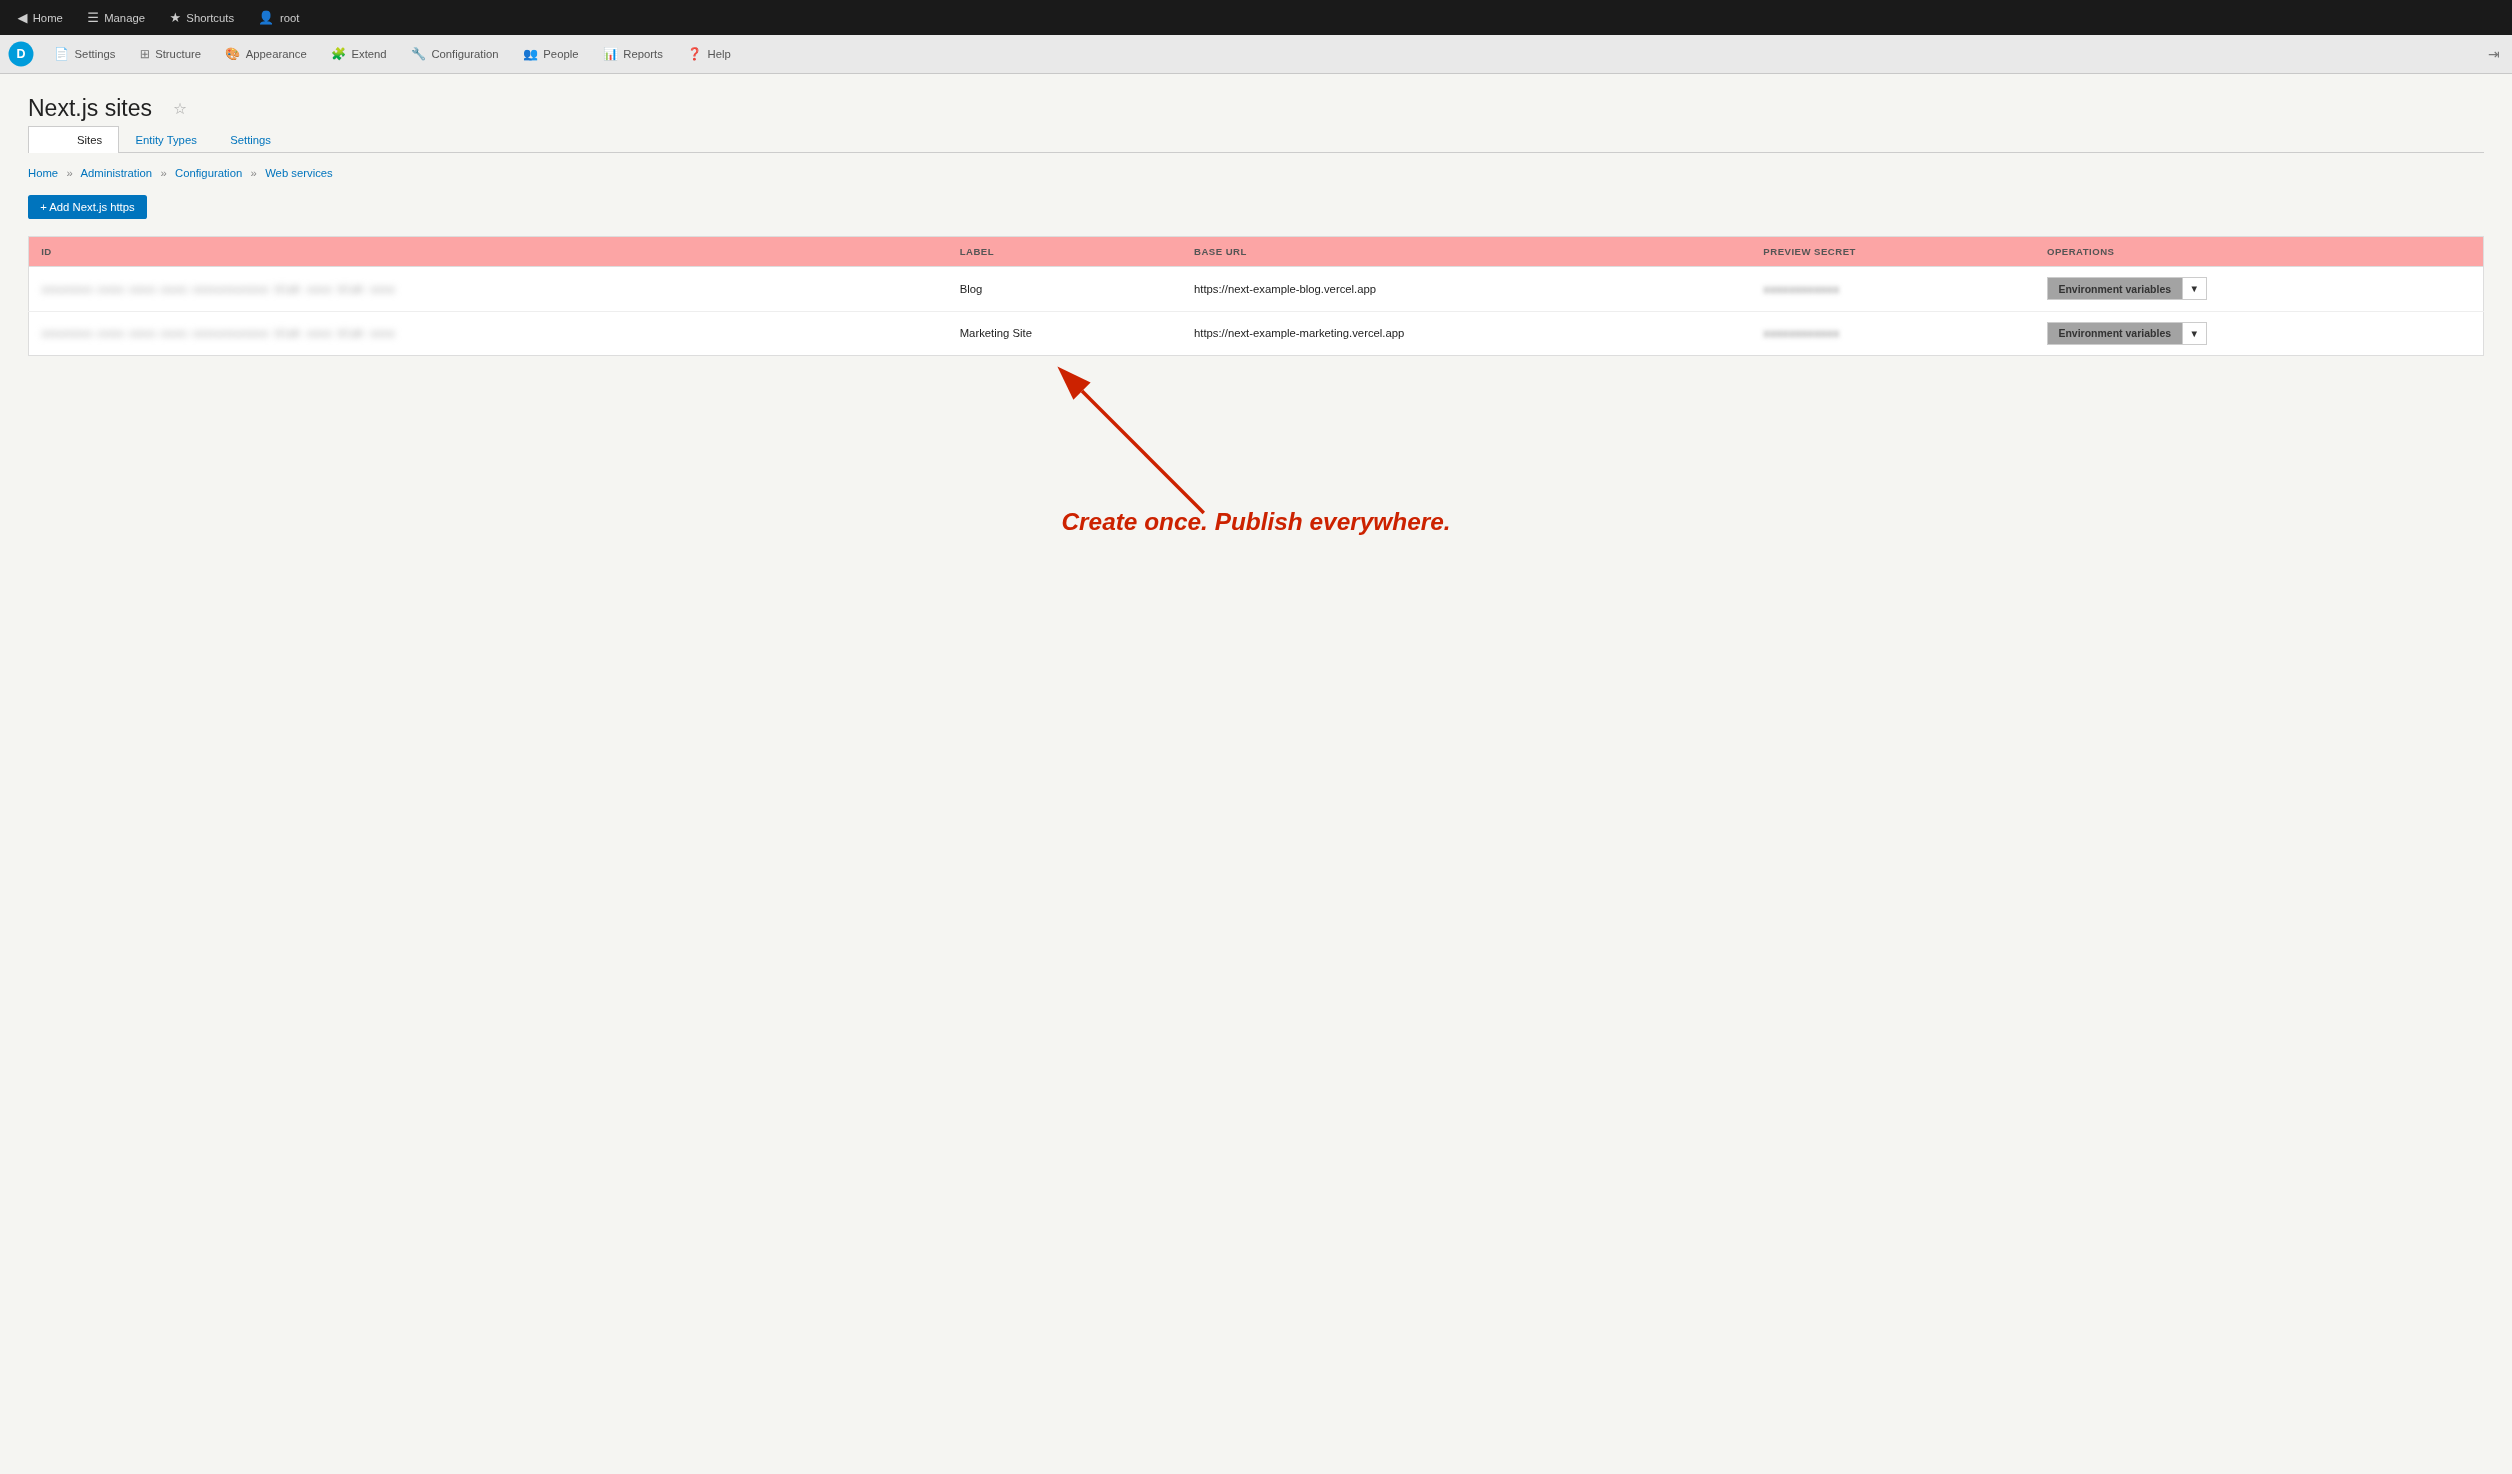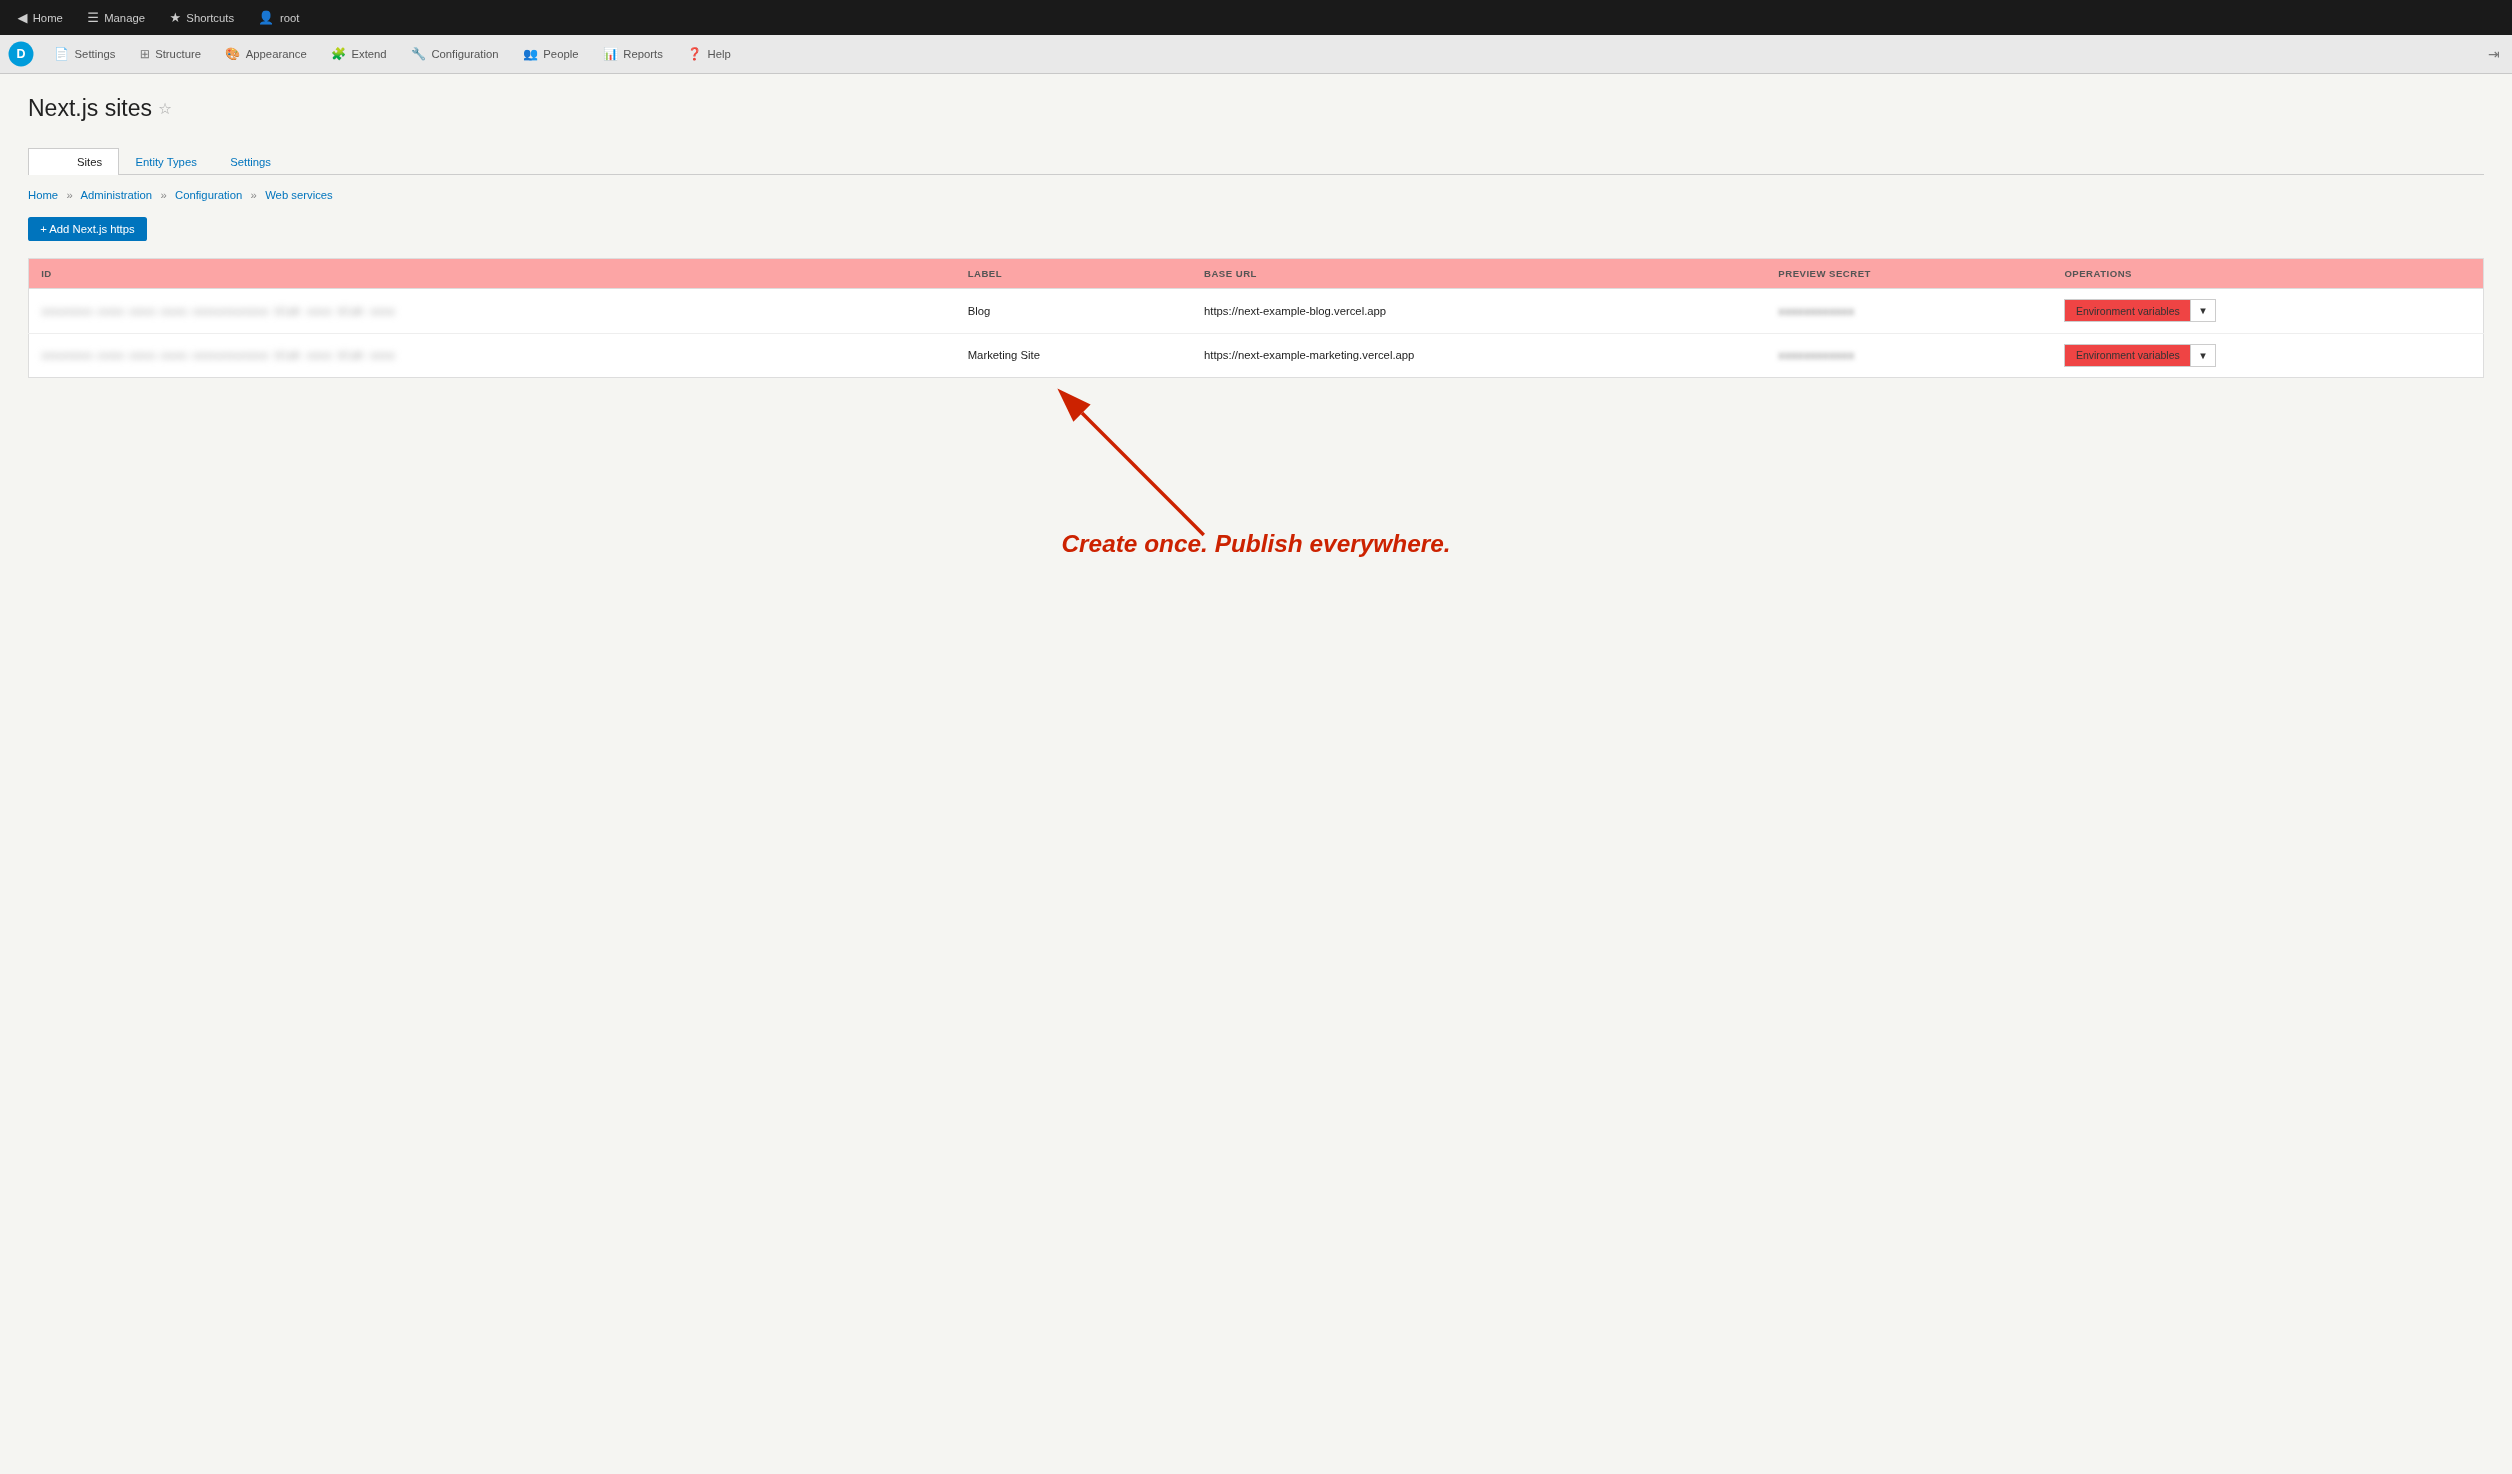--- a/index.html
+++ b/index.html
@@ -76,22 +76,22 @@
     .content-area {
       padding: 21px 28px;
       background: #f5f5f2;
       min-height: calc(100vh - 74px);
     }
 
     
     .page-title-row {
       display: flex;
       align-items: center;
-      gap: 6px;
-      margin-bottom: 26px;
+      gap: 21px;
+      margin-bottom: 4px;
     }
     .page-title {
       font-size: 23px;
       font-weight: 300;
       color: #222;
     }
     .star-icon {
       color: #aaa;
       font-size: 15.7px;
       cursor: pointer;
@@ -189,26 +189,27 @@
       color: #666;
       font-size: 10.5px;
       font-family: monospace;
     }
 
     
     .ops-btn-group {
       display: inline-flex;
     }
     .ops-btn {
-      background: #ef4444;
+      background: #a3a3a3;
       border: 0.9px solid #ccc;
       padding: 4.4px 10.5px;
       font-size: 10.5px;
       cursor: pointer;
       color: #333;
+      font-weight: bold;
     }
     .ops-dropdown {
       background: #fff;
       border: 0.9px solid #ccc;
       border-left: none;
       padding: 4.4px 7px;
       cursor: pointer;
       font-size: 9.6px;
       color: #333;
     }

